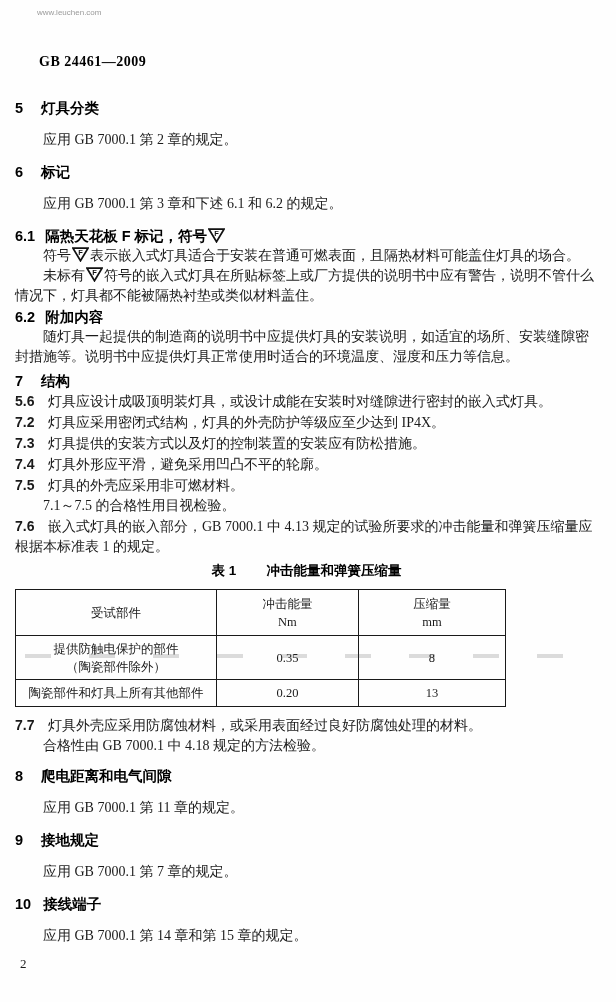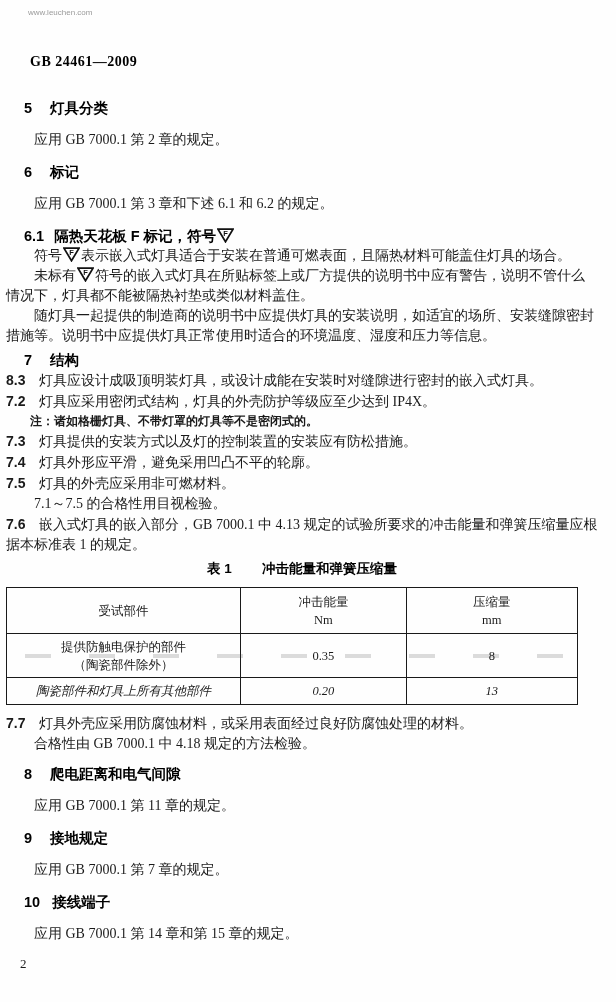--- a/index.html
+++ b/index.html
@@ -6,38 +6,38 @@
   html,body { background:#888; }
   .page {
     position: relative;
     width: 616px; height: 1002px;
     margin: 0 auto;
     background: #fefefe;
     color: #1a1a1a;
     font-family: "Liberation Serif","DejaVu Serif",serif;
     font-size: 14px;
     line-height: 20px;
-    padding: 8px 18px 0 6px;
+    padding: 8px 18px 0 15px;
     overflow: hidden;
   }
   .watermark {
     margin-left: 22px;
     font-family: "Liberation Sans","DejaVu Sans",sans-serif;
     font-size: 8px; line-height: 10px;
     color: #9a9a9a;
   }
   .doc-number {
     margin-top: 34px; margin-left: 24px;
     font-family: "Liberation Serif","DejaVu Serif",serif;
     font-weight: bold; font-size: 14px; line-height: 20px;
     letter-spacing: 0.5px; color: #000;
   }
   .h-sec {
     font-family: "Liberation Sans","DejaVu Sans",sans-serif;
-    font-weight: bold; font-size: 14.5px; line-height: 20px; color:#000;margin-left:18px;
+    font-weight: bold; font-size: 14.5px; line-height: 20px; color:#000;
   }
   .h-sec .sec-num { display:inline-block; min-width: 14px; margin-right: 12px; }
   .h5  { margin-top: 26px; }
   .h6  { margin-top: 12px; }
   .h61, .h62 { margin-top: 1px; }
   .h61 .sec-num, .h62 .sec-num, .h7x-num { margin-right: 10px; text-align: center; }
   .h7  { margin-top: 4px; }
   .h8  { margin-top: 10px; }
   .h9  { margin-top: 8px; }
   .h10 { margin-top: 8px; }
@@ -56,34 +56,34 @@
   }
   .f-mark { display: inline-block; vertical-align: -2px; margin: 0 1px; }
   .tbl-title {
     text-align: center;
     margin-top: 4px; margin-bottom: 8px;
     font-family: "Liberation Sans","DejaVu Sans",sans-serif;
     font-weight: bold; font-size: 13.5px; line-height: 20px; color:#000;
   }
   .tbl-title .tbl-label { margin-right: 30px; }
   table.t1 {
-    width: 572px;
+    width: 491px;
     border-collapse: collapse;
     border: 1.5px solid #1a1a1a;
     font-size: 12.5px; line-height: 18px;
     position: relative;
   }
   table.t1 td, table.t1 th {
     border: 1px solid #1a1a1a;
     text-align: center; vertical-align: middle;
     font-weight: normal; padding: 2px 4px;
   }
   table.t1 .hdr-row td { height: 46px; }
   table.t1 .row-1 td { height: 44px; }
-  table.t1 .row-2 td { height: 27px; font-style: italic; }
+  table.t1 .row-2 td { height: 27px; }
   .col-part { width: 41%; }
   .col-impact { width: 29%; }
   .col-comp { width: 30%; }
   .scan-artifact {
     position: absolute; left: 25px; top: 654px;
     width: 545px; height: 4px;
     background: repeating-linear-gradient(90deg,
       rgba(60,60,60,0.18) 0 26px, rgba(0,0,0,0) 26px 64px);
     pointer-events: none;
   }
@@ -120,29 +120,31 @@
   </div>
   <p class="p-ind p-flow"><span>符号</span><svg class="f-mark" width="17" height="15" viewBox="0 0 17 15">
         <polygon points="1,1.2 16,1.2 8.5,13.8" fill="none" stroke="#111" stroke-width="1.7"></polygon>
         <text x="8.5" y="8.2" text-anchor="middle" font-size="7.5" font-weight="bold" font-family="Liberation Sans, sans-serif" fill="#111">F</text>
       </svg><span>表示嵌入式灯具适合于安装在普通可燃表面，且隔热材料可能盖住灯具的场合。</span></p>
   <p class="p-ind p-flow"><span>未标有</span><svg class="f-mark" width="17" height="15" viewBox="0 0 17 15">
         <polygon points="1,1.2 16,1.2 8.5,13.8" fill="none" stroke="#111" stroke-width="1.7"></polygon>
         <text x="8.5" y="8.2" text-anchor="middle" font-size="7.5" font-weight="bold" font-family="Liberation Sans, sans-serif" fill="#111">F</text>
       </svg><span>符号的嵌入式灯具在所贴标签上或厂方提供的说明书中应有警告，说明不管什么情况下，灯具都不能被隔热衬垫或类似材料盖住。</span></p>
 
+  <div class="h-sec h62">
+    <span class="sec-num">6.2</span><span>附加内容</span>
+  </div>
   <p class="p-ind p-flow">随灯具一起提供的制造商的说明书中应提供灯具的安装说明，如适宜的场所、安装缝隙密封措施等。说明书中应提供灯具正常使用时适合的环境温度、湿度和压力等信息。</p>
 
   <div class="h-sec h7">
     <span class="sec-num">7</span><span>结构</span>
   </div>
 
-  <p class="clause"><span class="h7x-num">8.3</span> <span>灯具应设计成吸顶明装灯具，或设计成能在安装时对缝隙进行密封的嵌入式灯具。</span></p>
+  <p class="clause"><span class="h7x-num">5.6</span> <span>灯具应设计成吸顶明装灯具，或设计成能在安装时对缝隙进行密封的嵌入式灯具。</span></p>
   <p class="clause"><span class="h7x-num">7.2</span> <span>灯具应采用密闭式结构，灯具的外壳防护等级应至少达到 IP4X。</span></p>
-  <p class="note">注：诸如格栅灯具、不带灯罩的灯具等不是密闭式的。</p>
   <p class="clause"><span class="h7x-num">7.3</span> <span>灯具提供的安装方式以及灯的控制装置的安装应有防松措施。</span></p>
   <p class="clause"><span class="h7x-num">7.4</span> <span>灯具外形应平滑，避免采用凹凸不平的轮廓。</span></p>
   <p class="clause"><span class="h7x-num">7.5</span> <span>灯具的外壳应采用非可燃材料。</span></p>
   <p class="p-ind p-flow">7.1～7.5 的合格性用目视检验。</p>
   <p class="clause"><span class="h7x-num">7.6</span> <span>嵌入式灯具的嵌入部分，GB 7000.1 中 4.13 规定的试验所要求的冲击能量和弹簧压缩量应根据本标准表 1 的规定。</span></p>
 
   <div class="tbl-title">
     <span class="tbl-label">表 1</span><span>冲击能量和弹簧压缩量</span>
   </div>
   <table class="t1">

